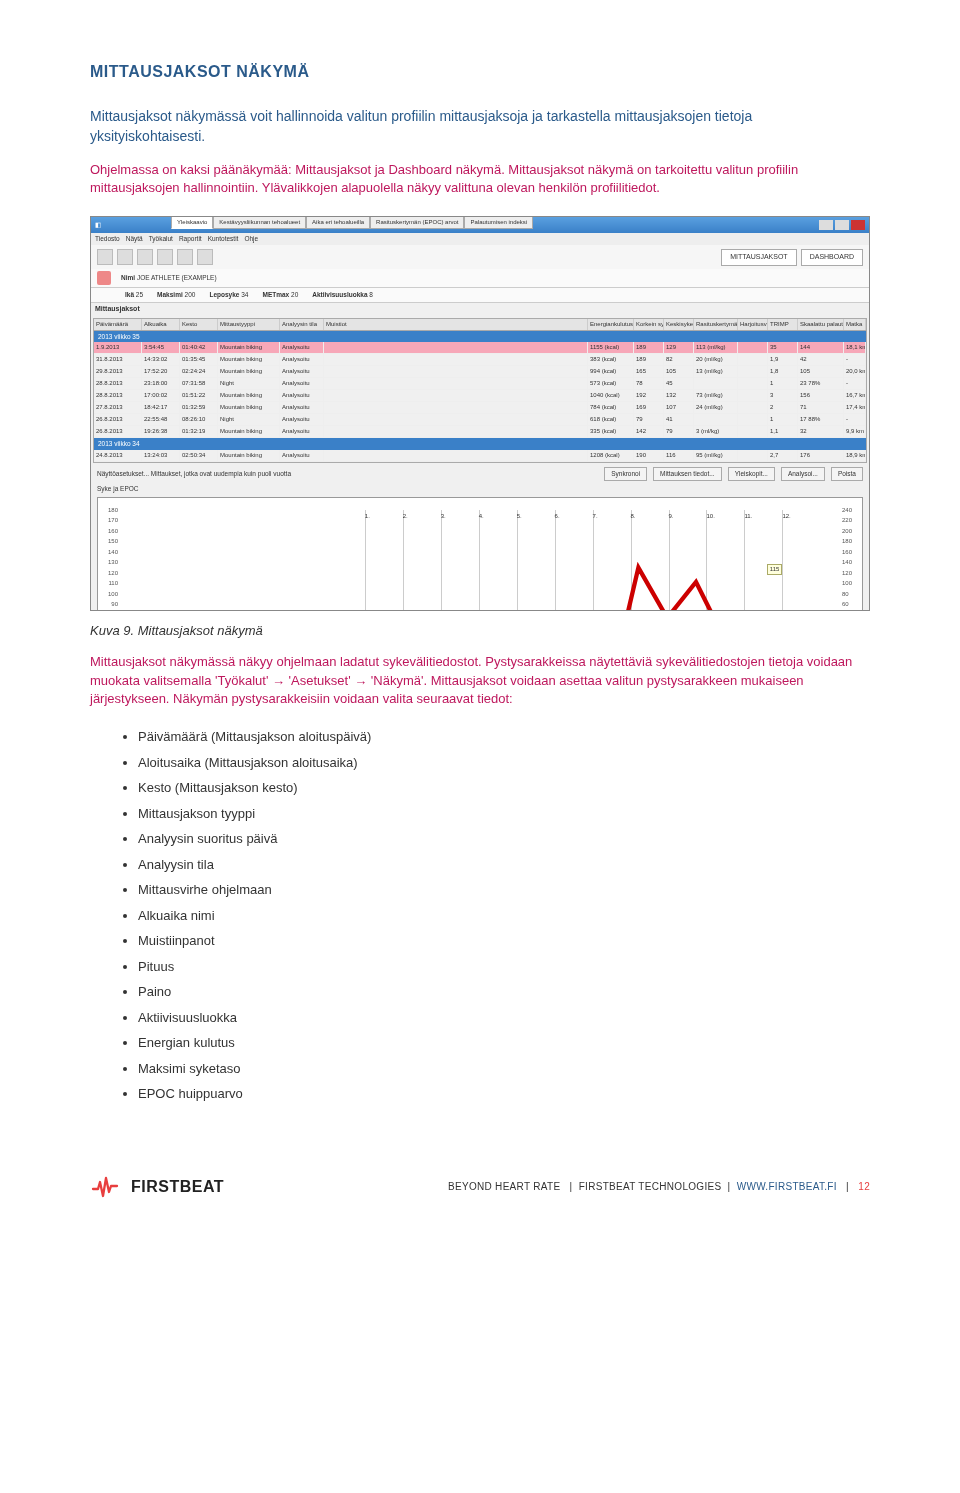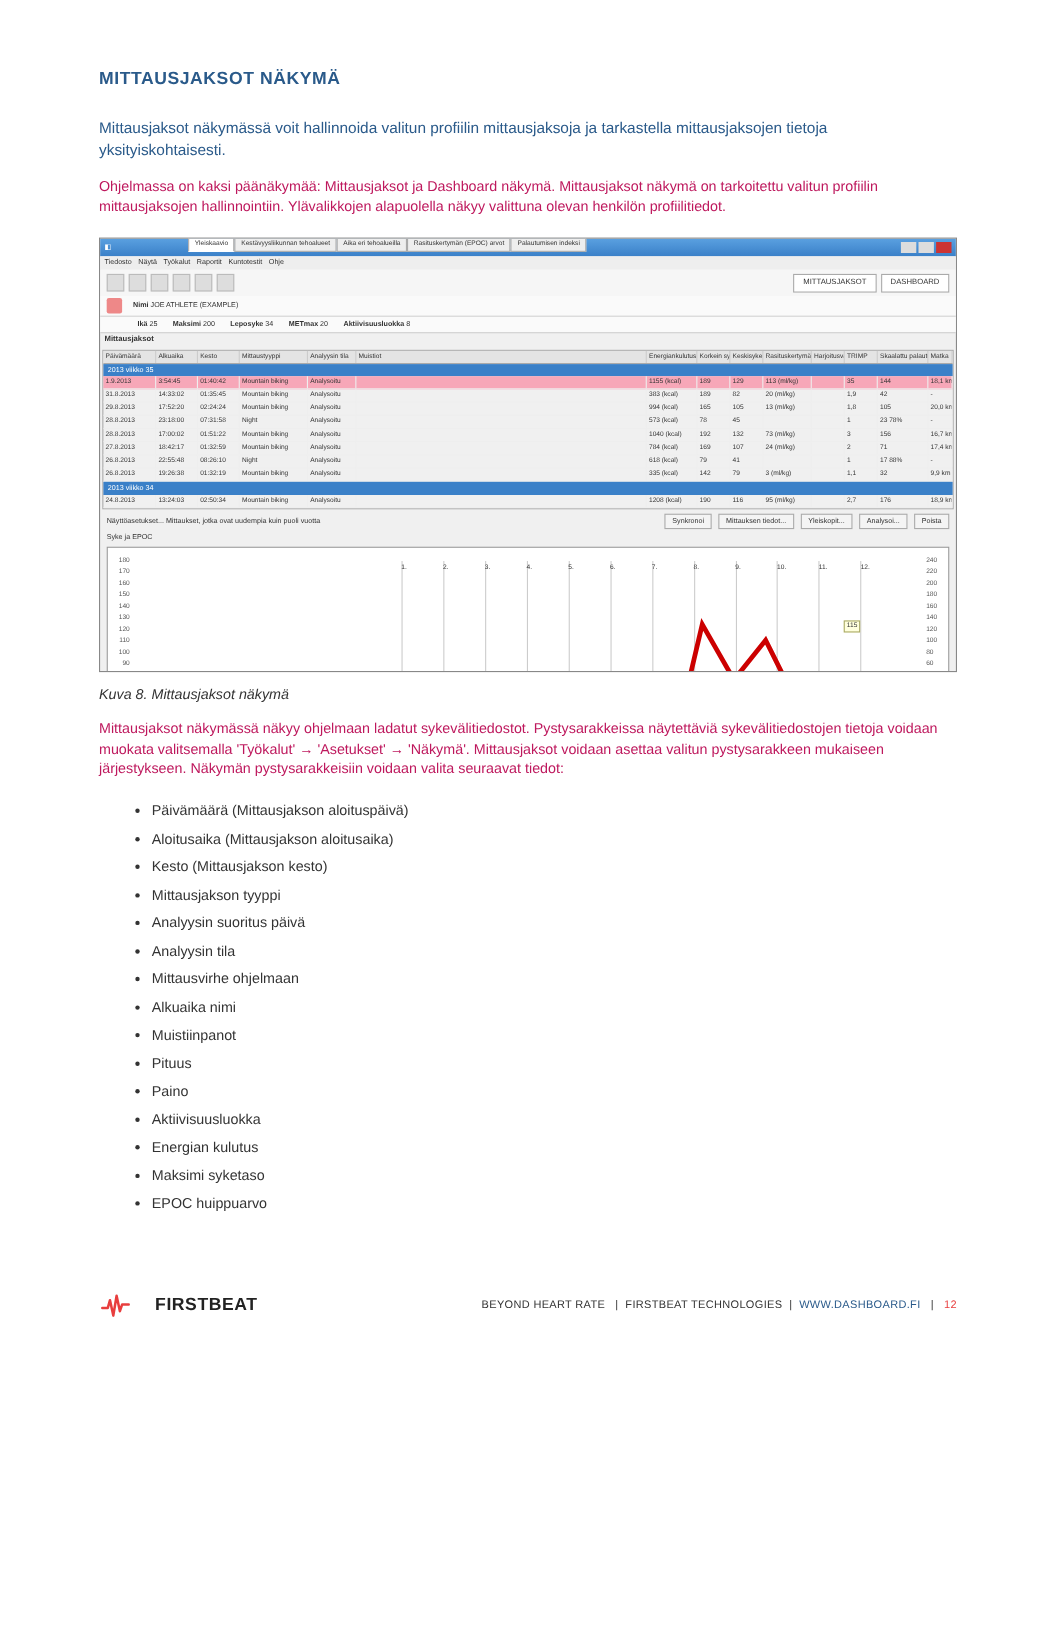--- a/index.html
+++ b/index.html
@@ -111,21 +111,21 @@
   ul.bullets li {
     margin-bottom: 6px;
     font-size: 13px;
   }
   .footer {
     margin-top: 70px;
     display: flex;
     align-items: center;
     justify-content: space-between;
   }
-  .logo { display:flex; align-items:center; gap:21px; }
+  .logo { display:flex; align-items:center; gap:11px; }
   .logo-mark {
     width: 30px; height: 26px; position:relative;
   }
   .logo-mark svg { width:100%; height:100%; }
   .logo-text { font-weight:bold; font-size:16px; letter-spacing:0.5px; color:#222;}
   .footer-right { font-size:10px; color:#333; letter-spacing:0.3px;}
   .footer-right .pagelink{ color:#2a5a8a;}
   .footer-right .pagenum{ color:#e83e3e; font-weight:normal;}
 </style>
 </head>
@@ -430,21 +430,21 @@
         <polyline points="0,99 10,96 20,93 30,90 40,89 50,88 60,86 68,80 76,68 84,55 90,52 100,52" fill="none" stroke="#2a7" stroke-width="0.6"></polyline>
         <circle cx="90" cy="52" r="1.5" fill="#ff0" stroke="#880"></circle>
       </svg>
       <div style="position:absolute;right:8%;top:43%;background:#ffd;border:1px solid #aa6;padding:0 2px;font-size:6px;">115</div>
     </div>
 
   </div>
 
 </div>
 
-<p class="caption">Kuva 8. Mittausjaksot näkymä</p>
+<p class="caption">Kuva 9. Mittausjaksot näkymä</p>
 
 <p class="body-text">Mittausjaksot näkymässä näkyy ohjelmaan ladatut sykevälitiedostot. Pystysarakkeissa näytettäviä sykevälitiedostojen tietoja voidaan muokata valitsemalla 'Työkalut' → 'Asetukset' → 'Näkymä'. Mittausjaksot voidaan asettaa valitun pystysarakkeen mukaiseen järjestykseen. Näkymän pystysarakkeisiin voidaan valita seuraavat tiedot:</p>
 
 <ul class="bullets" id="bullets-list">
     <li>Päivämäärä (Mittausjakson aloituspäivä)</li>
     <li>Aloitusaika (Mittausjakson aloitusaika)</li>
     <li>Kesto (Mittausjakson kesto)</li>
     <li>Mittausjakson tyyppi</li>
     <li>Analyysin suoritus päivä</li>
     <li>Analyysin tila</li>
@@ -466,17 +466,17 @@
           <path d="M3 15 L8 15 L10 8 L13 22 L16 4 L19 18 L21 12 L27 12" stroke="#e83e3e" stroke-width="2.3" fill="none" stroke-linejoin="round" stroke-linecap="round"></path>
         </svg>
     </div>
     <span class="logo-text">FIRSTBEAT</span>
   </div>
   <div class="footer-right">
     <span>BEYOND HEART RATE</span>
     &nbsp;&nbsp;<span>|</span>&nbsp;
     <span>FIRSTBEAT TECHNOLOGIES</span>
     &nbsp;<span>|</span>&nbsp;
-    <span class="pagelink">WWW.DASHBOARD.FI</span>
+    <span class="pagelink">WWW.FIRSTBEAT.FI</span>
     &nbsp;&nbsp;<span>|</span>&nbsp;&nbsp;
     <span class="pagenum">12</span>
   </div>
 </div>
 
 </body></html>

